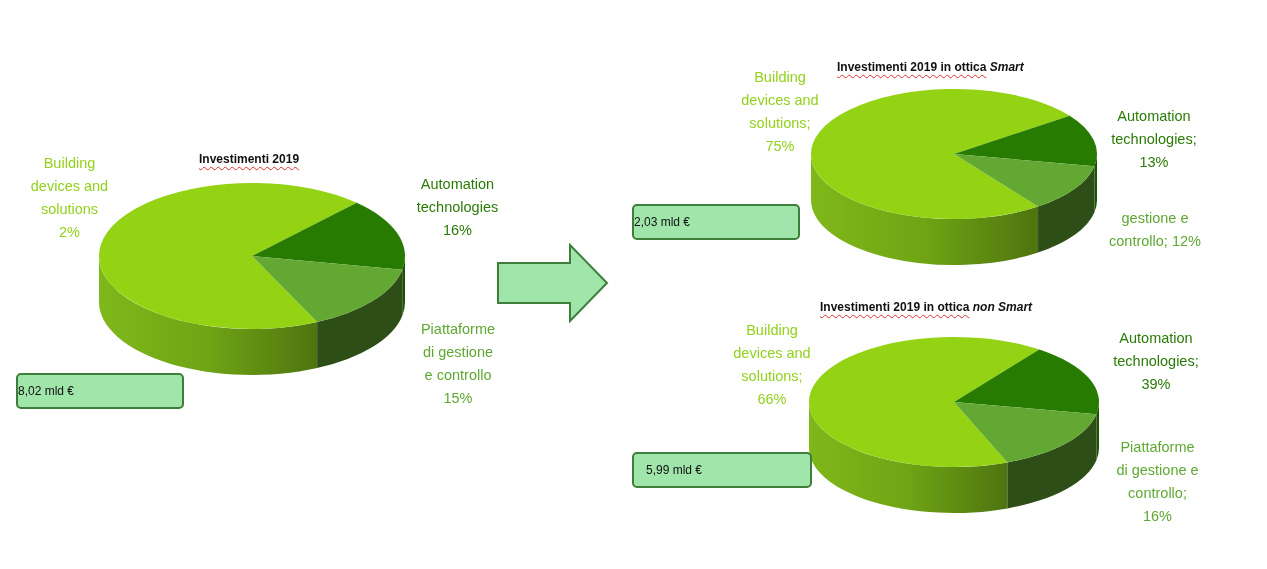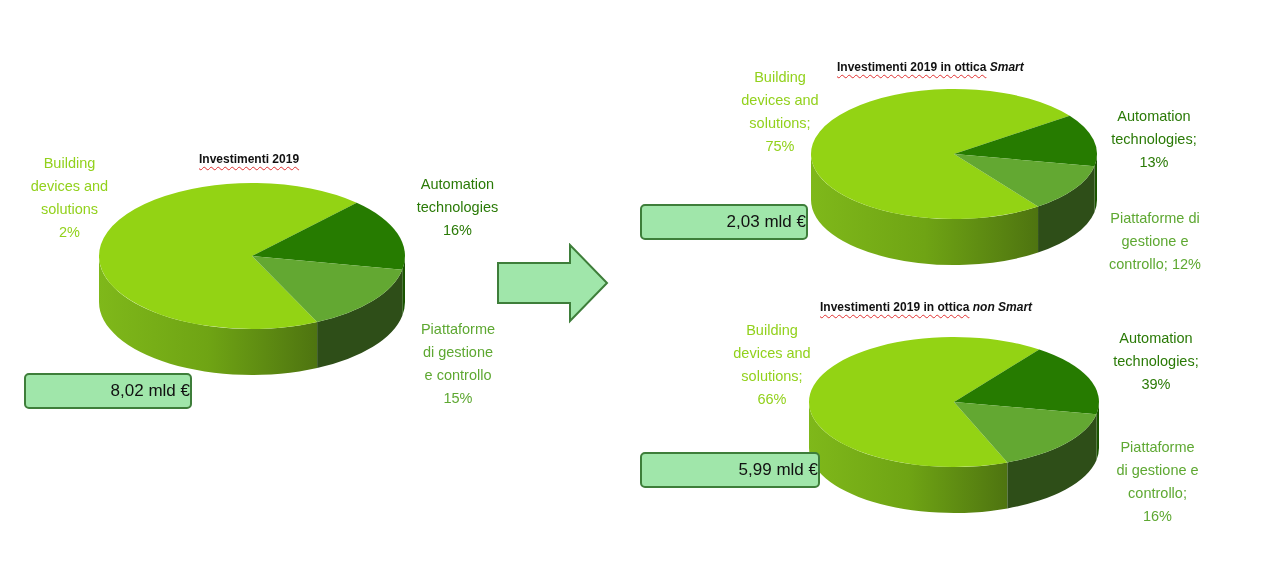--- a/index.html
+++ b/index.html
@@ -7,22 +7,22 @@
          font-family:"Liberation Sans", "DejaVu Sans", sans-serif; }
   .abs { position:absolute; }
   .title { font-size:12px; font-weight:bold; color:#111; white-space:nowrap; }
   .title .sq { text-decoration: underline wavy #e03030; text-decoration-thickness:1px; text-underline-offset:3px; }
   .title i { font-weight:bold; }
   .lbl { font-size:14.5px; font-weight:normal; text-align:center; line-height:23px; }
   .lbl.light { color:#92D11C; }
   .lbl.dark { color:#2A7A06; }
   .lbl.mid { color:#5EA832; }
   .box { background:#A0E6AA; border:2px solid #3E7E3A; border-radius:5px;
-         font-size:17px; color:#111; text-align:right; line-height:32px;
-         width:164px; height:32px;margin-left:8px; }
+         font-size:12px; color:#111; text-align:left; line-height:32px;
+         width:164px; height:32px; }
   svg.pie { position:absolute; overflow:visible; }
 </style>
 </head>
 <body>
 
 <div class="abs title" style="left:199px;top:152px;">
   <span class="sq">Investimenti 2019</span>
 </div>
 <svg class="pie" id="pie-0" style="left:0;top:0;" width="1267" height="569">
     <defs>
@@ -89,21 +89,20 @@
     <div>devices and</div>
     <div>solutions;</div>
     <div>75%</div>
   </div>
 <div class="abs lbl dark" style="left:1095px;top:105px;width:118px;" id="lbl-1-1">
     <div>Automation</div>
     <div>technologies;</div>
     <div>13%</div>
   </div>
 <div class="abs lbl mid" style="left:1090px;top:207px;width:130px;" id="lbl-1-2">
-    <div>Piattaforme di</div>
     <div>gestione e</div>
     <div>controllo; 12%</div>
   </div>
 <div class="abs box" style="left:632px;top:204px;">2,03 mld €</div>
 
 <div class="abs title" style="left:820px;top:300px;">
   <span class="sq">Investimenti 2019 in ottica</span>
   <i>non Smart</i>
 </div>
 <div class="abs lbl light" style="left:722px;top:319px;width:100px;" id="lbl-2-0">

